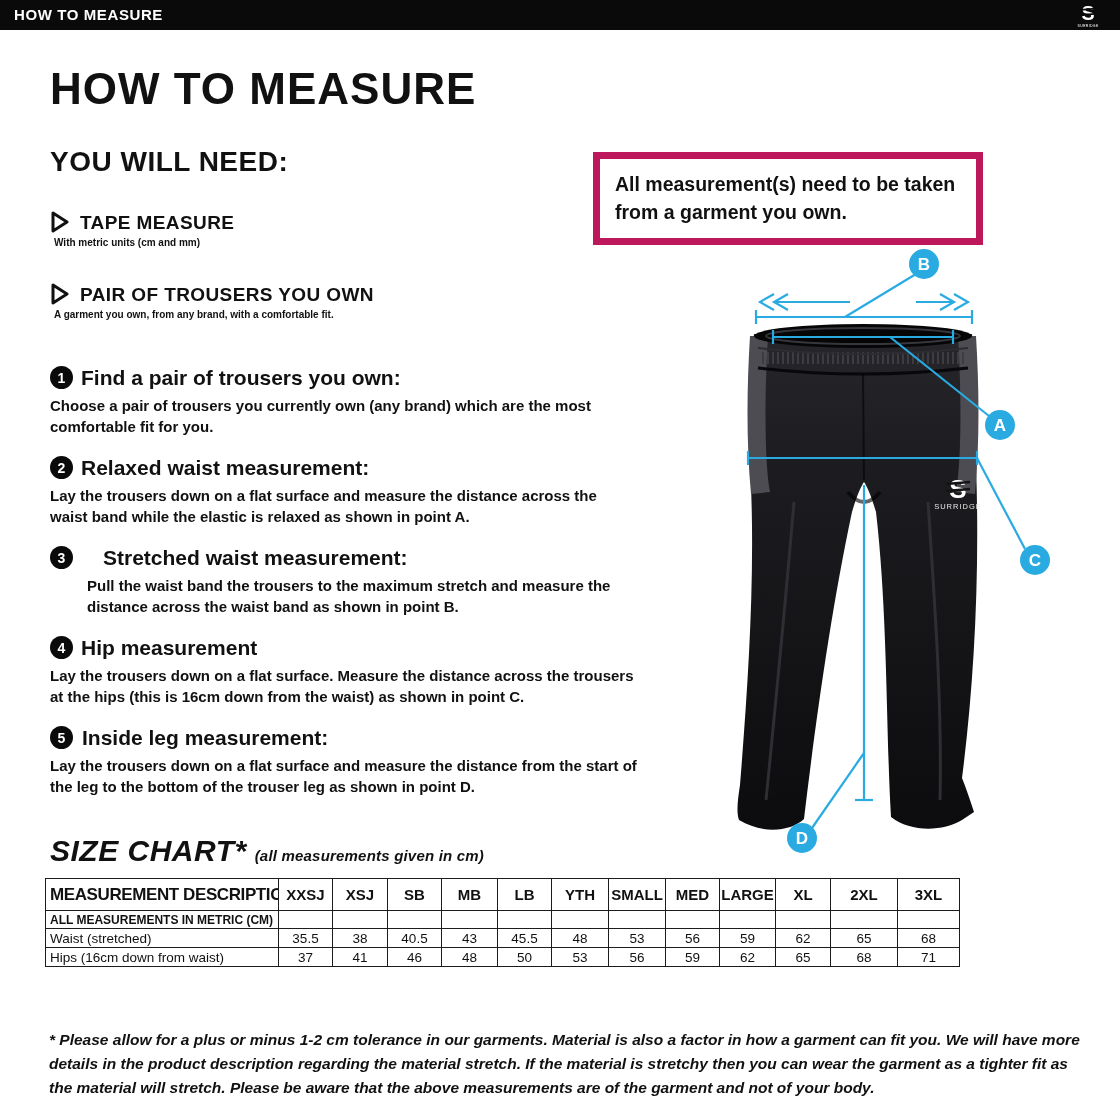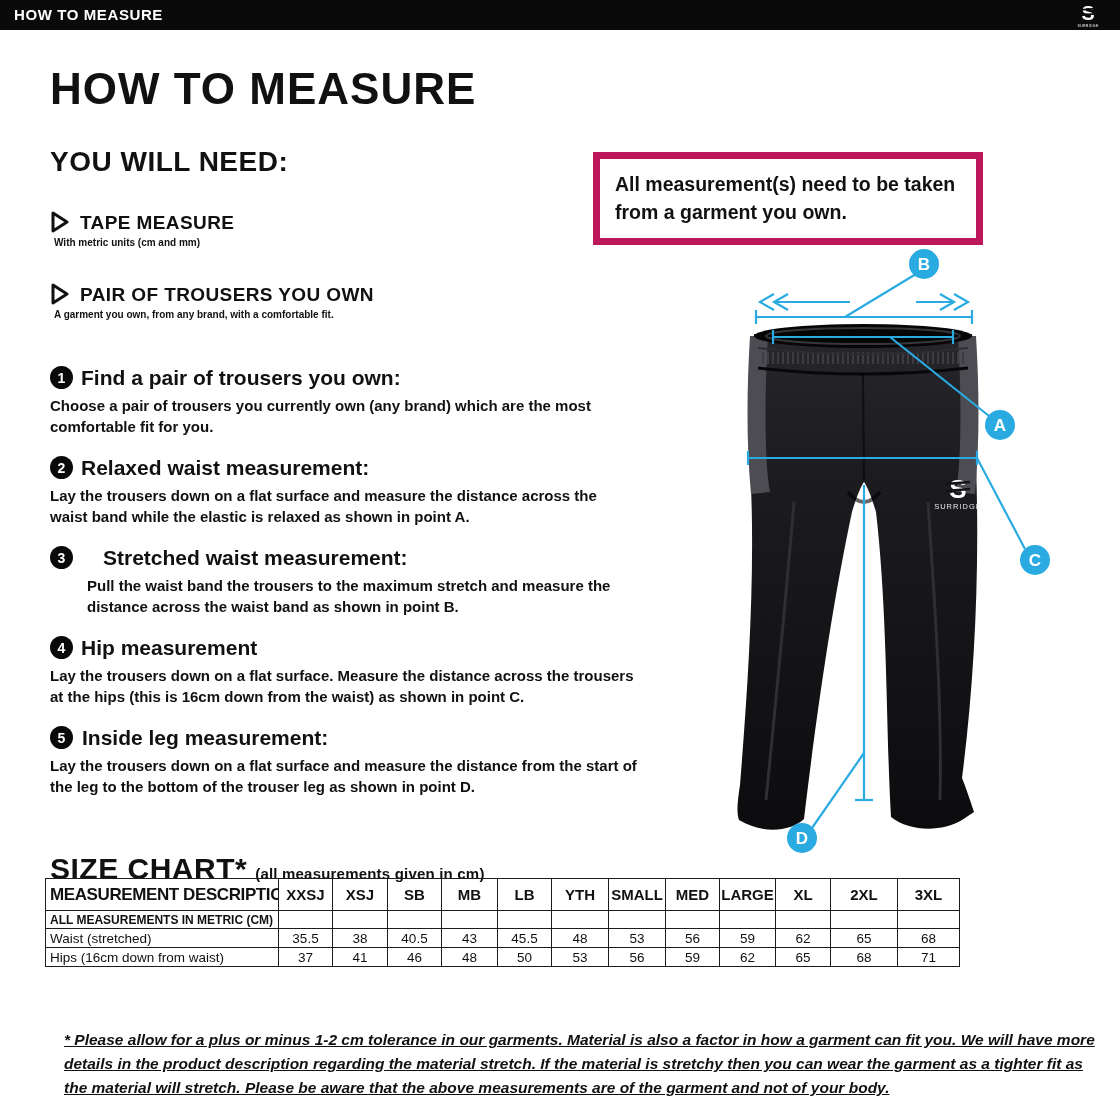--- a/index.html
+++ b/index.html
@@ -38,22 +38,22 @@
   table.size-chart{border-collapse:collapse;table-layout:fixed;width:913px;
     font-family:"Liberation Sans",sans-serif;}
   table.size-chart td,table.size-chart th{border:1.5px solid #1c1c1c;padding:0;
     overflow:hidden;white-space:nowrap;}
   table.size-chart th{height:31px;font-size:15px;font-weight:bold;text-align:center;}
   table.size-chart th.desc{font-size:17px;letter-spacing:-.4px;text-align:left;padding-left:4px;}
   table.size-chart tr.metric td{height:17px;font-size:12px;font-weight:bold;text-align:left;padding-left:4px;}
   table.size-chart tr.data td{height:18px;font-size:13.5px;text-align:center;}
   table.size-chart tr.data td.label{text-align:left;padding-left:4px;font-size:13.5px;}
 
-  .footnote{left:64px;top:1028px;width:1044px;font-size:15.5px;font-weight:bold;
-    font-style:italic;line-height:1.55;text-decoration:underline;}
+  .footnote{left:49px;top:1028px;width:1044px;font-size:15.5px;font-weight:bold;
+    font-style:italic;line-height:1.55;}
 </style>
 </head>
 <body>
 
 <div class="abs topbar">
   <div class="abs topbar-title">HOW TO MEASURE</div>
   <div class="abs topbar-logo">
     <svg width="34" height="28" viewBox="0 0 20 27">
       <text x="10" y="17" text-anchor="middle" font-size="19" font-weight="bold" fill="#fff" font-family="Liberation Sans, sans-serif">S</text>
       <line x1="3" y1="7.5" x2="17" y2="6.5" stroke="#0a0a0a" stroke-width="1.7"></line>
@@ -186,21 +186,21 @@
     <text x="234" y="30" text-anchor="middle" font-size="17" font-weight="bold" fill="#fff">B</text>
     <circle cx="310" cy="185" r="15" fill="#29ABE2"></circle>
     <text x="310" y="191" text-anchor="middle" font-size="17" font-weight="bold" fill="#fff">A</text>
     <circle cx="345" cy="320" r="15" fill="#29ABE2"></circle>
     <text x="345" y="326" text-anchor="middle" font-size="17" font-weight="bold" fill="#fff">C</text>
     <circle cx="112" cy="598" r="15" fill="#29ABE2"></circle>
     <text x="112" y="604" text-anchor="middle" font-size="17" font-weight="bold" fill="#fff">D</text>
   </g>
 </svg>
 
-<div class="abs" style="left:50px;top:852px;">
+<div class="abs" style="left:50px;top:834px;font-style:italic;">
   <span class="sc-heading">SIZE CHART*</span><span class="sc-sub">(all measurements given in cm)</span>
 </div>
 
 <table class="abs size-chart" style="left:45px;top:878px;">
   <colgroup>
     <col style="width:233px">
       <col style="width:54px">
       <col style="width:55px">
       <col style="width:54px">
     <col style="width:56px">

